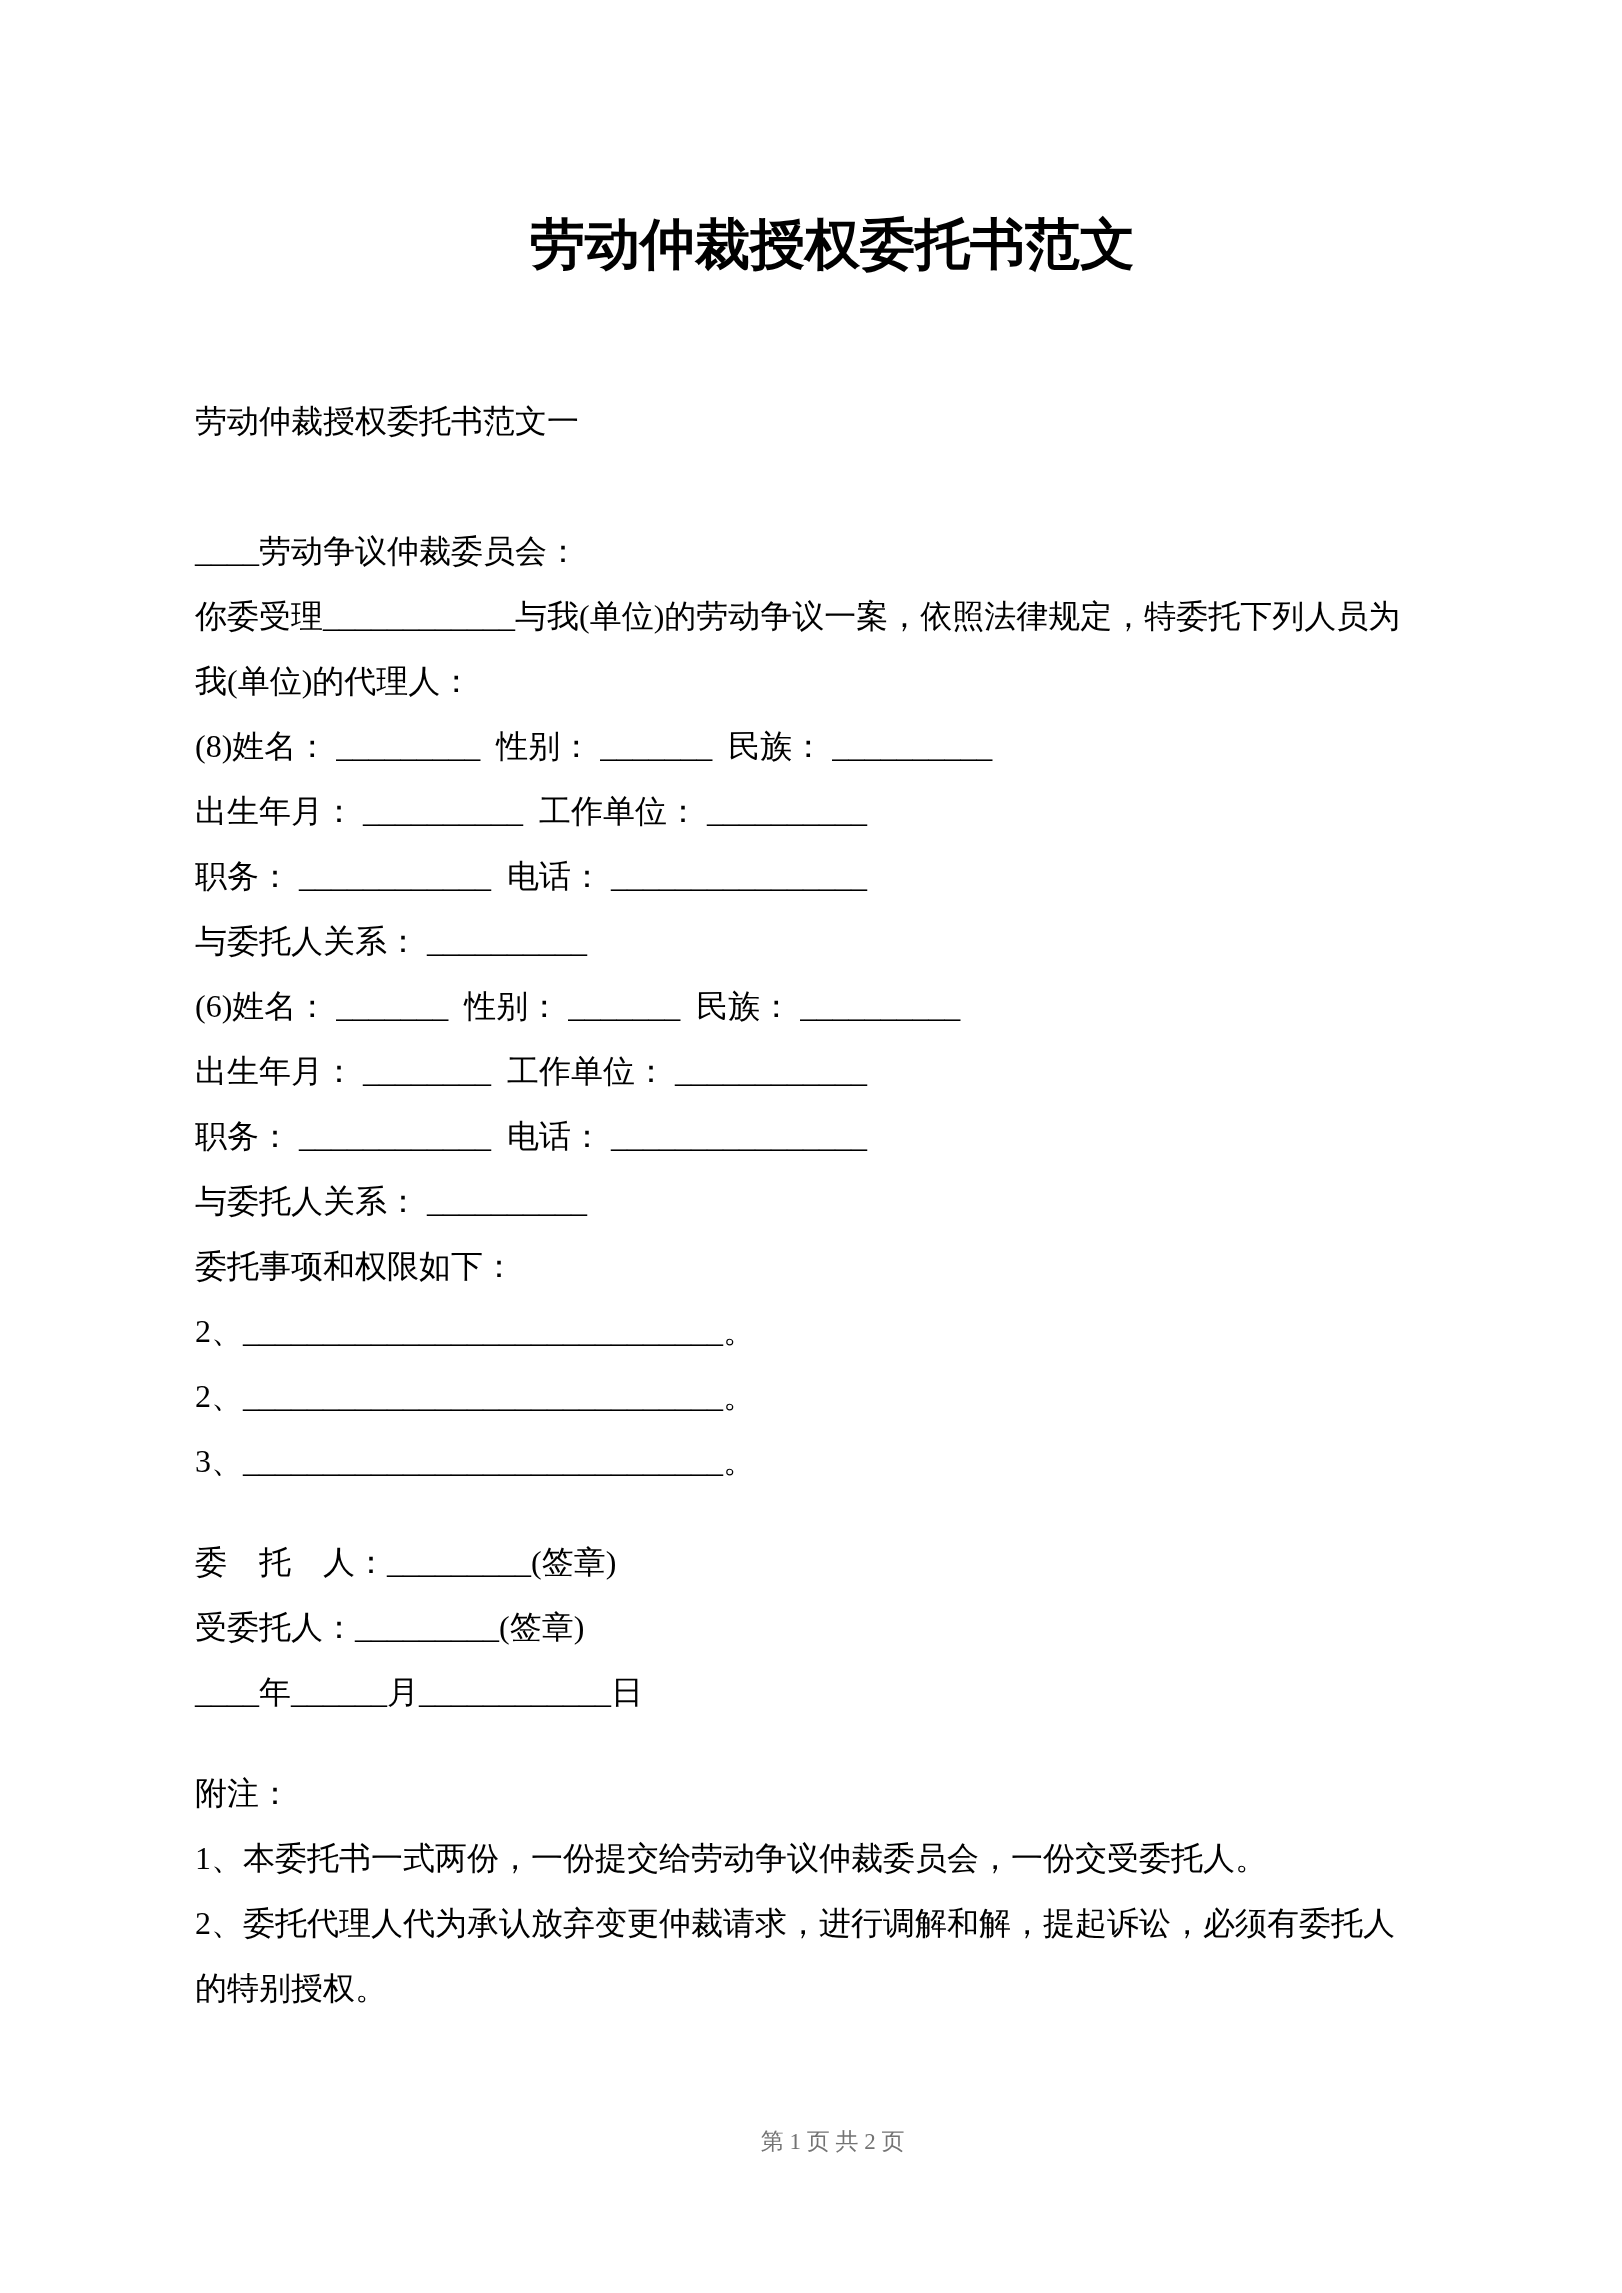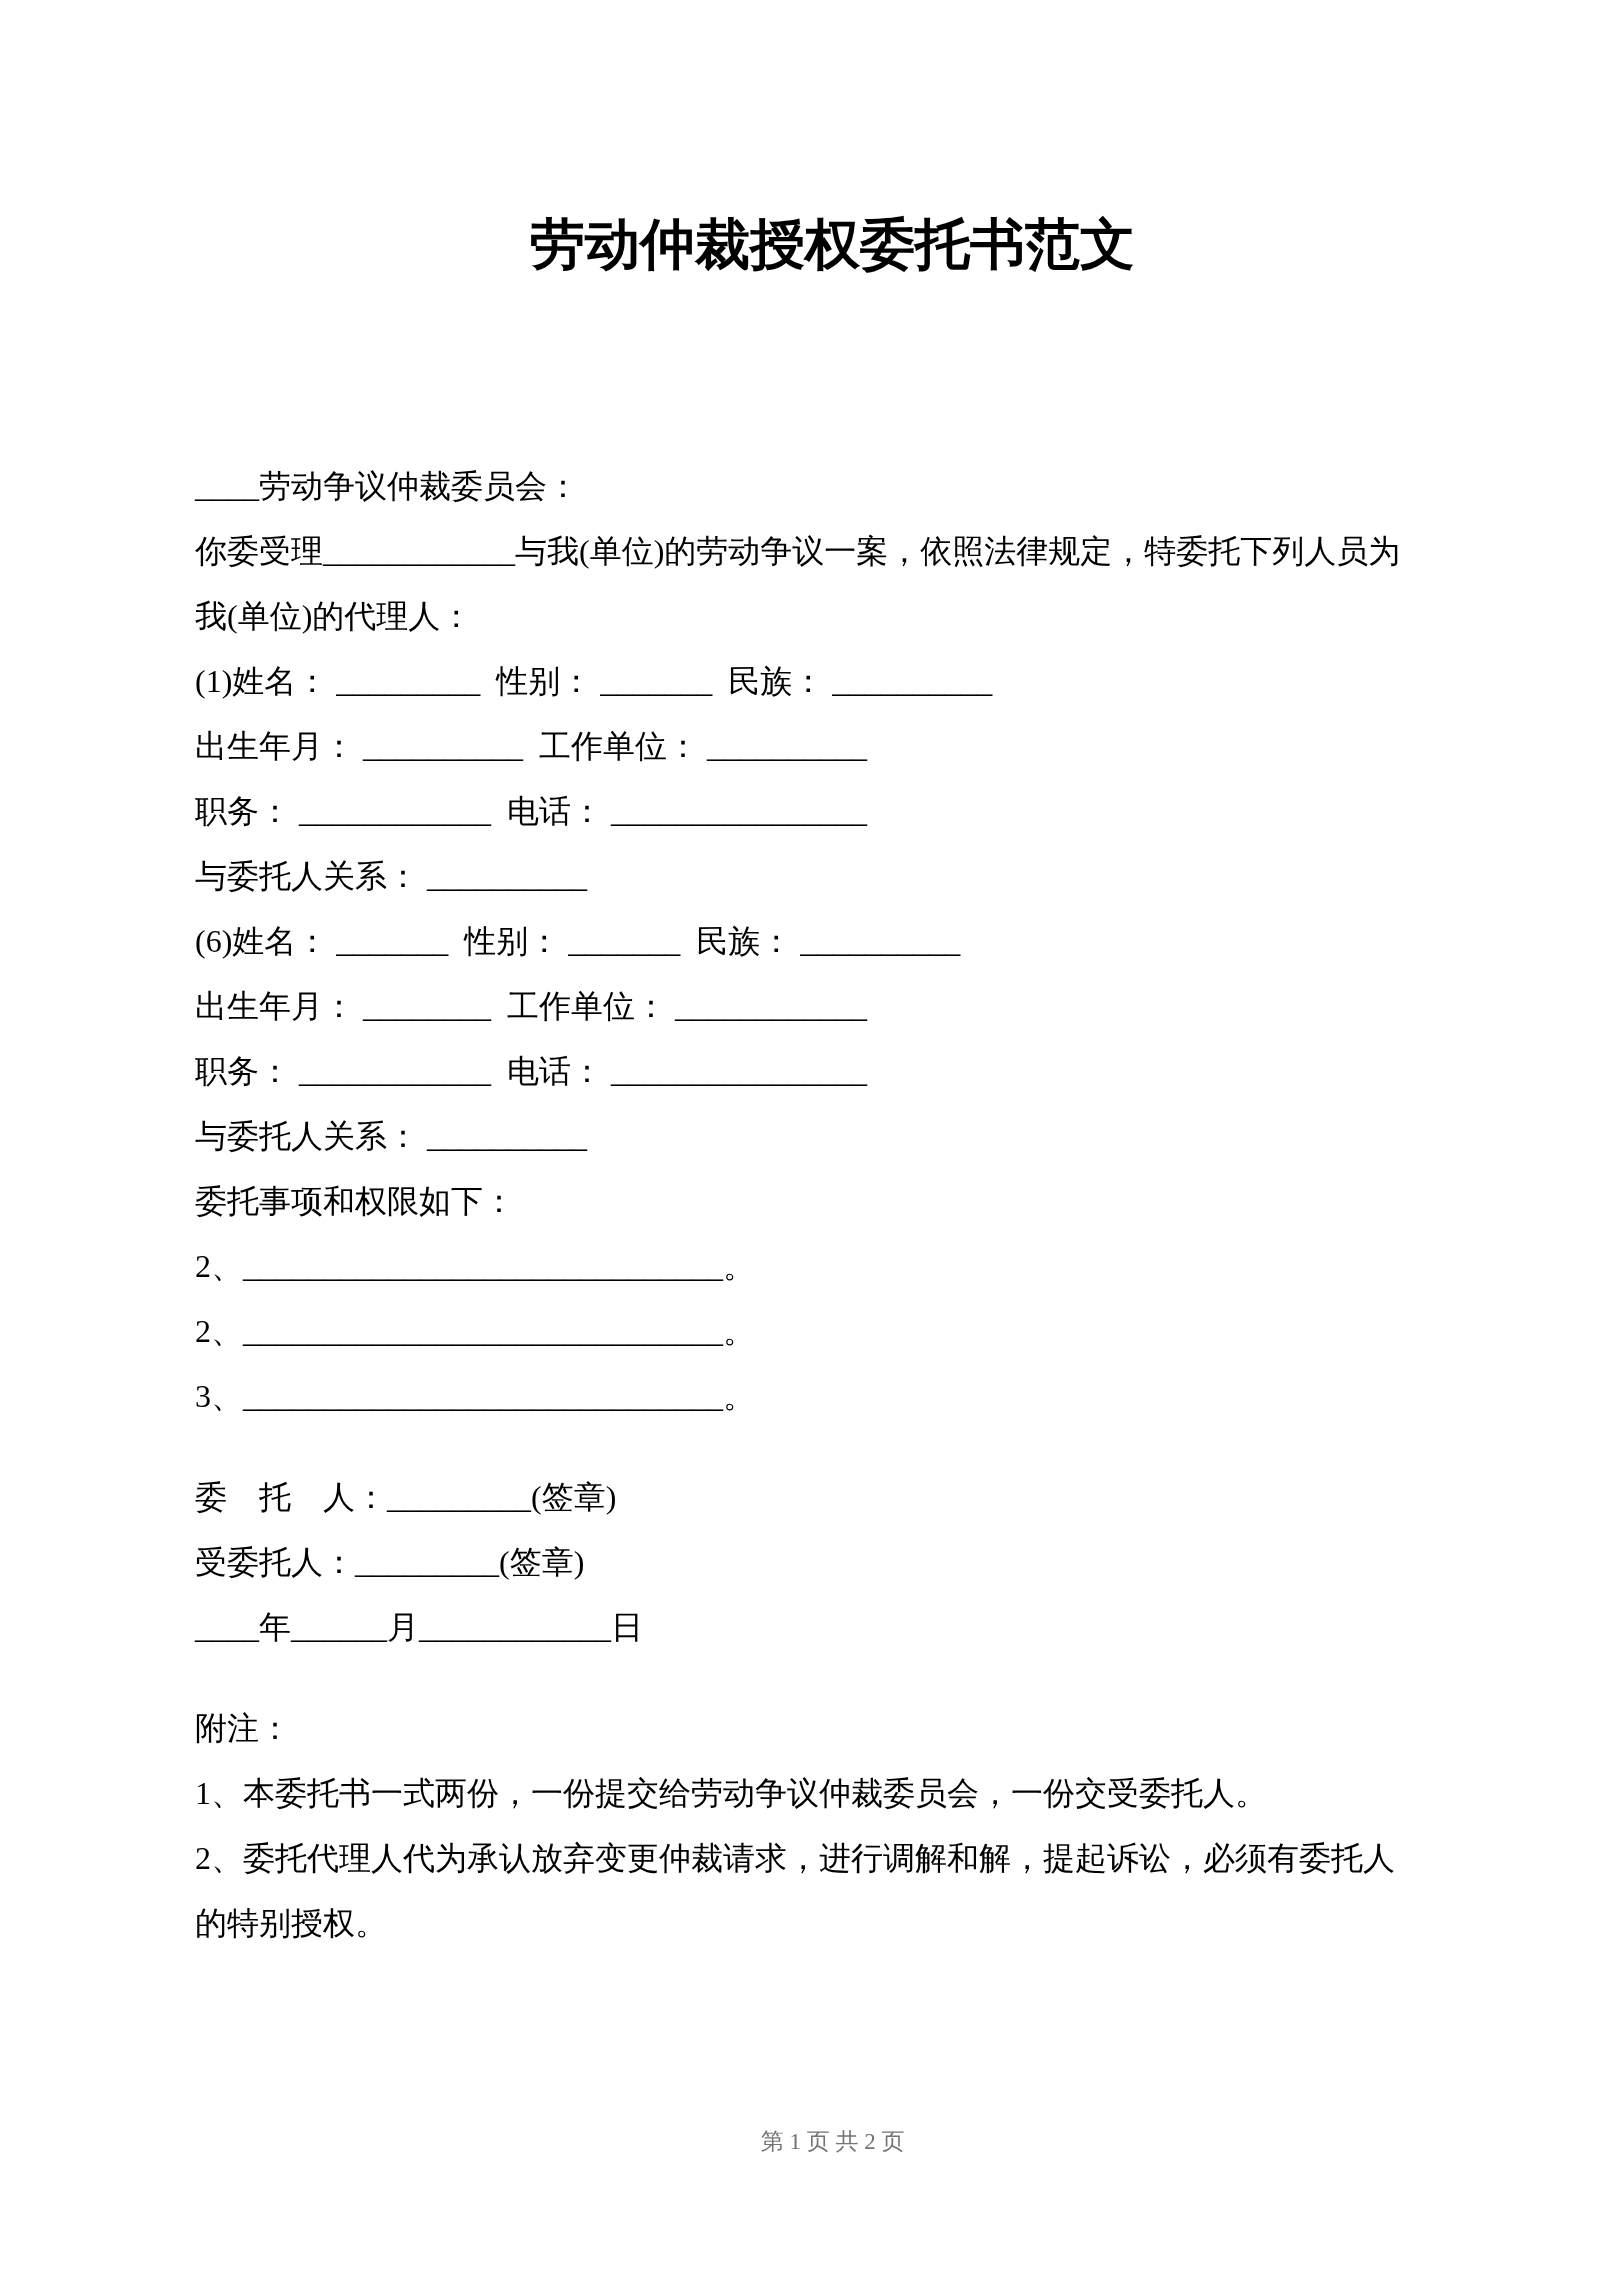--- a/index.html
+++ b/index.html
@@ -58,30 +58,31 @@
 </style>
 </head>
 <body>
 
 <div class="page">
 
   <h1 class="doc-title">劳动仲裁授权委托书范文</h1>
 
   <div class="content">
 
+    <p class="line">劳动仲裁授权委托书范文一</p>
 
     <div class="gap-line"></div>
 
     <p class="line">____劳动争议仲裁委员会：</p>
 
     <p class="line">你委受理____________与我(单位)的劳动争议一案，依照法律规定，特委托下列人员为</p>
 
     <p class="line">我(单位)的代理人：</p>
 
-    <p class="line">(1)姓名： _________  性别： _______  民族： __________</p>
+    <p class="line">(8)姓名： _________  性别： _______  民族： __________</p>
 
     <p class="line">出生年月： __________  工作单位： __________</p>
 
     <p class="line">职务： ____________  电话： ________________</p>
 
     <p class="line">与委托人关系： __________</p>
 
     <p class="line">(6)姓名： _______  性别： _______  民族： __________</p>
 
     <p class="line">出生年月： ________  工作单位： ____________</p>

